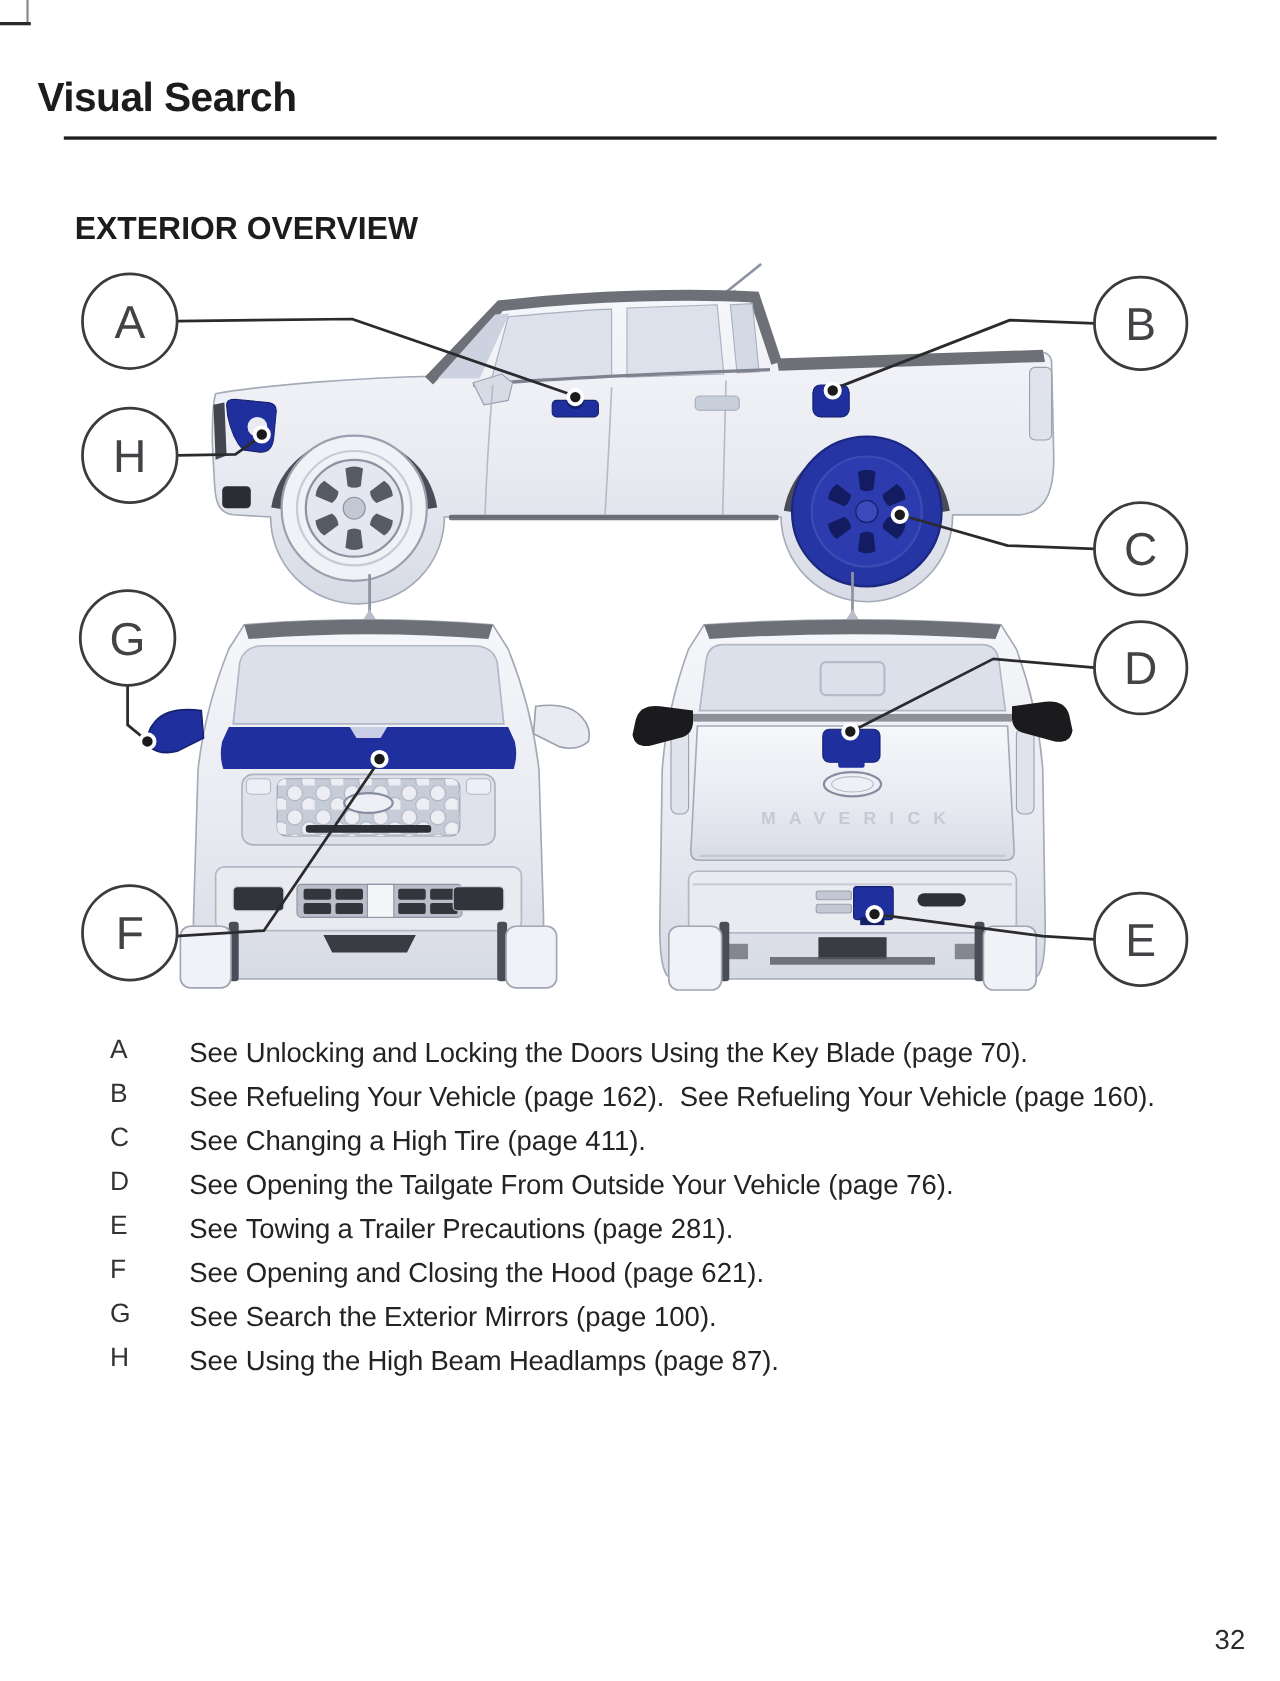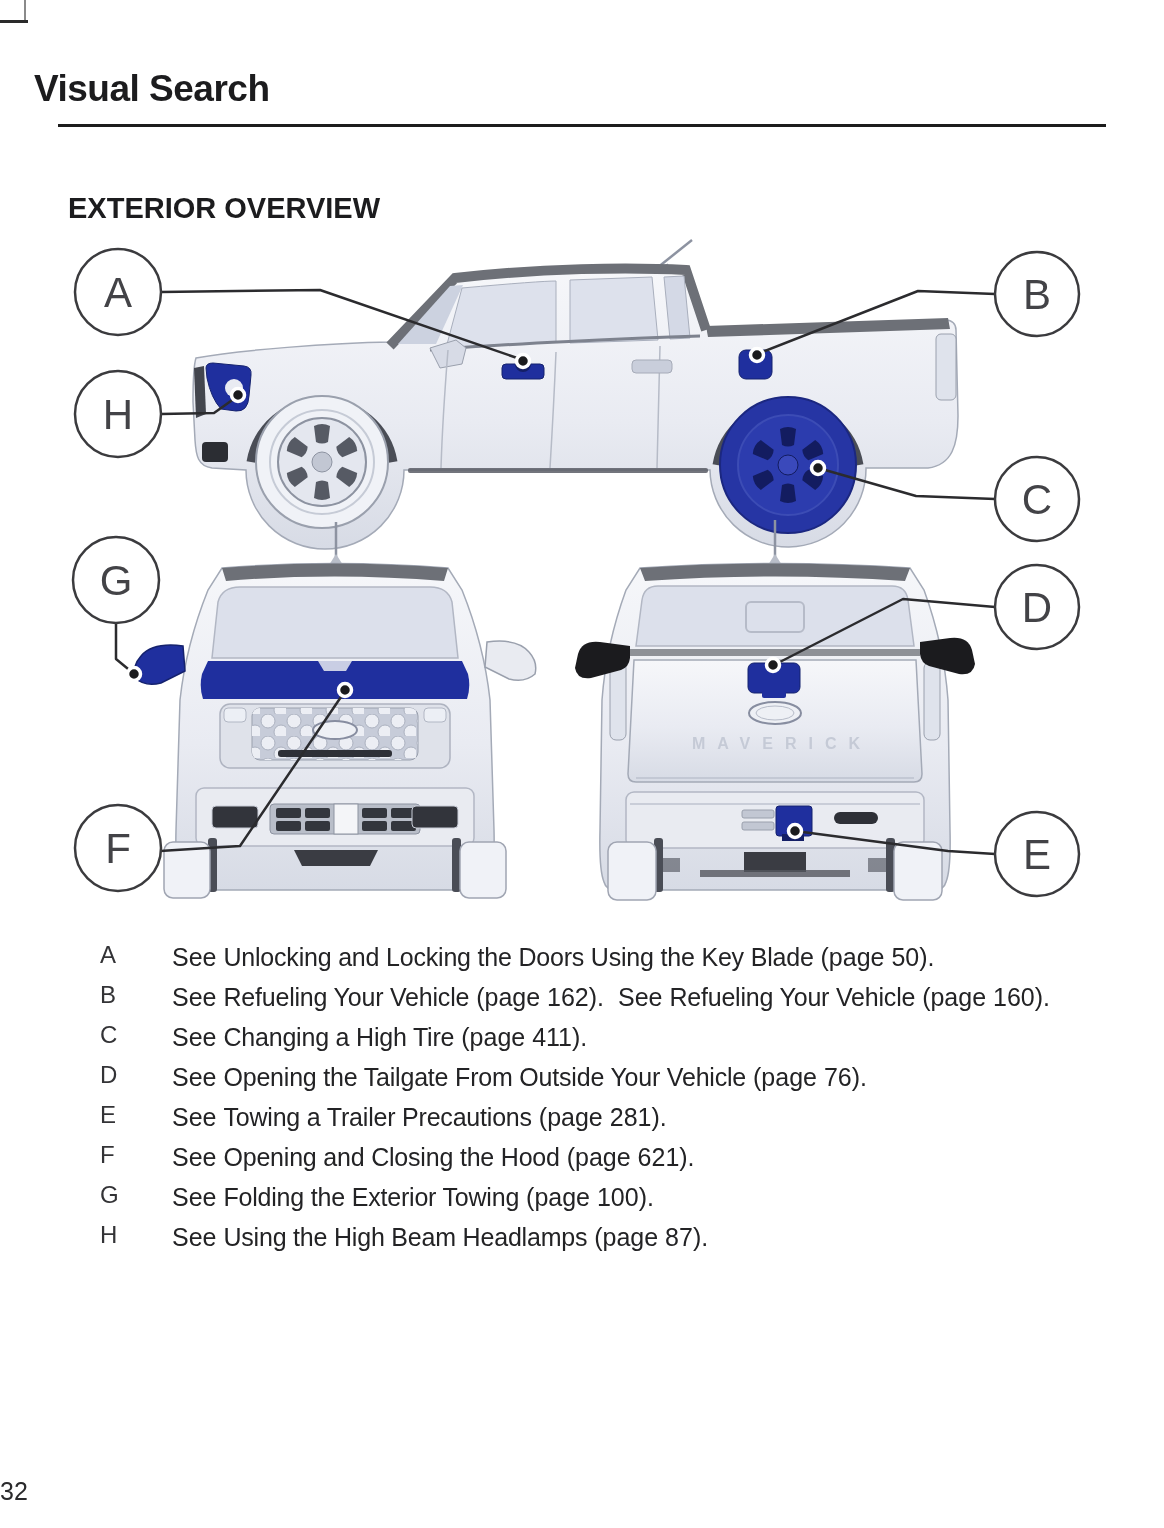--- a/index.html
+++ b/index.html
@@ -18,21 +18,21 @@
     position:absolute;top:178px;left:68px;font-size:29px;font-weight:bold;
     letter-spacing:0px;color:#1c1c1e;margin-top:14px;
   }
   .diagram{position:absolute;top:230px;left:0;width:1164px;height:700px;}
   .legend{position:absolute;top:940px;left:100px;width:980px;}
   .legend-row{display:flex;margin-bottom:6px;}
   .legend-letter{flex:none;width:72px;font-size:24px;color:#333336;padding-top:1px;}
   .legend-text{width:900px;font-size:25px;line-height:34px;color:#232325;}
   .legend-text .b{font-weight:normal;letter-spacing:-0.2px;}
   .page-number{
-    position:absolute;top:1477px;left:0;width:1132px;text-align:left;
+    position:absolute;top:1477px;left:0;width:1132px;text-align:right;
     font-size:25px;color:#2a2a2c;
   }
   svg text.callout-letter{
     font-family:"Liberation Sans", sans-serif;font-size:42px;fill:#434347;
   }
   svg text.badge{
     font-family:"Liberation Sans", sans-serif;font-weight:bold;
     font-size:16px;letter-spacing:12px;fill:#c5cad6;
   }
 </style>
@@ -245,21 +245,21 @@
       <circle cx="1037" cy="624" r="42" fill="#fff" stroke="#3b3b3e" stroke-width="2.5"></circle>
       <text class="callout-letter" x="1037" y="639" text-anchor="middle">E</text>
     </g>
   </g>
 </svg>
 </div>
 
 <div class="legend">
     <div class="legend-row">
       <div class="legend-letter">A</div>
-      <div class="legend-text"><span>See </span><span class="b">Unlocking and Locking the Doors Using the Key Blade</span><span> (page 50).</span></div>
+      <div class="legend-text"><span>See </span><span class="b">Unlocking and Locking the Doors Using the Key Blade</span><span> (page 70).</span></div>
     </div>
     <div class="legend-row">
       <div class="legend-letter">B</div>
       <div class="legend-text"><span>See </span><span class="b">Refueling Your Vehicle</span><span> (page 162).&nbsp; </span><span>See </span><span class="b">Refueling Your Vehicle</span><span> (page 160).</span></div>
     </div>
     <div class="legend-row">
       <div class="legend-letter">C</div>
       <div class="legend-text"><span>See </span><span class="b">Changing a High Tire</span><span> (page 411).</span></div>
     </div>
     <div class="legend-row">
@@ -269,21 +269,21 @@
     <div class="legend-row">
       <div class="legend-letter">E</div>
       <div class="legend-text"><span>See </span><span class="b">Towing a Trailer Precautions</span><span> (page 281).</span></div>
     </div>
     <div class="legend-row">
       <div class="legend-letter">F</div>
       <div class="legend-text"><span>See </span><span class="b">Opening and Closing the Hood</span><span> (page 621).</span></div>
     </div>
     <div class="legend-row">
       <div class="legend-letter">G</div>
-      <div class="legend-text"><span>See </span><span class="b">Folding the Exterior Towing</span><span> (page 100).</span></div>
+      <div class="legend-text"><span>See </span><span class="b">Search the Exterior Mirrors</span><span> (page 100).</span></div>
     </div>
     <div class="legend-row">
       <div class="legend-letter">H</div>
       <div class="legend-text"><span>See </span><span class="b">Using the High Beam Headlamps</span><span> (page 87).</span></div>
     </div>
   </div>
 
 <div class="page-number">32</div>
 
 </body></html>

